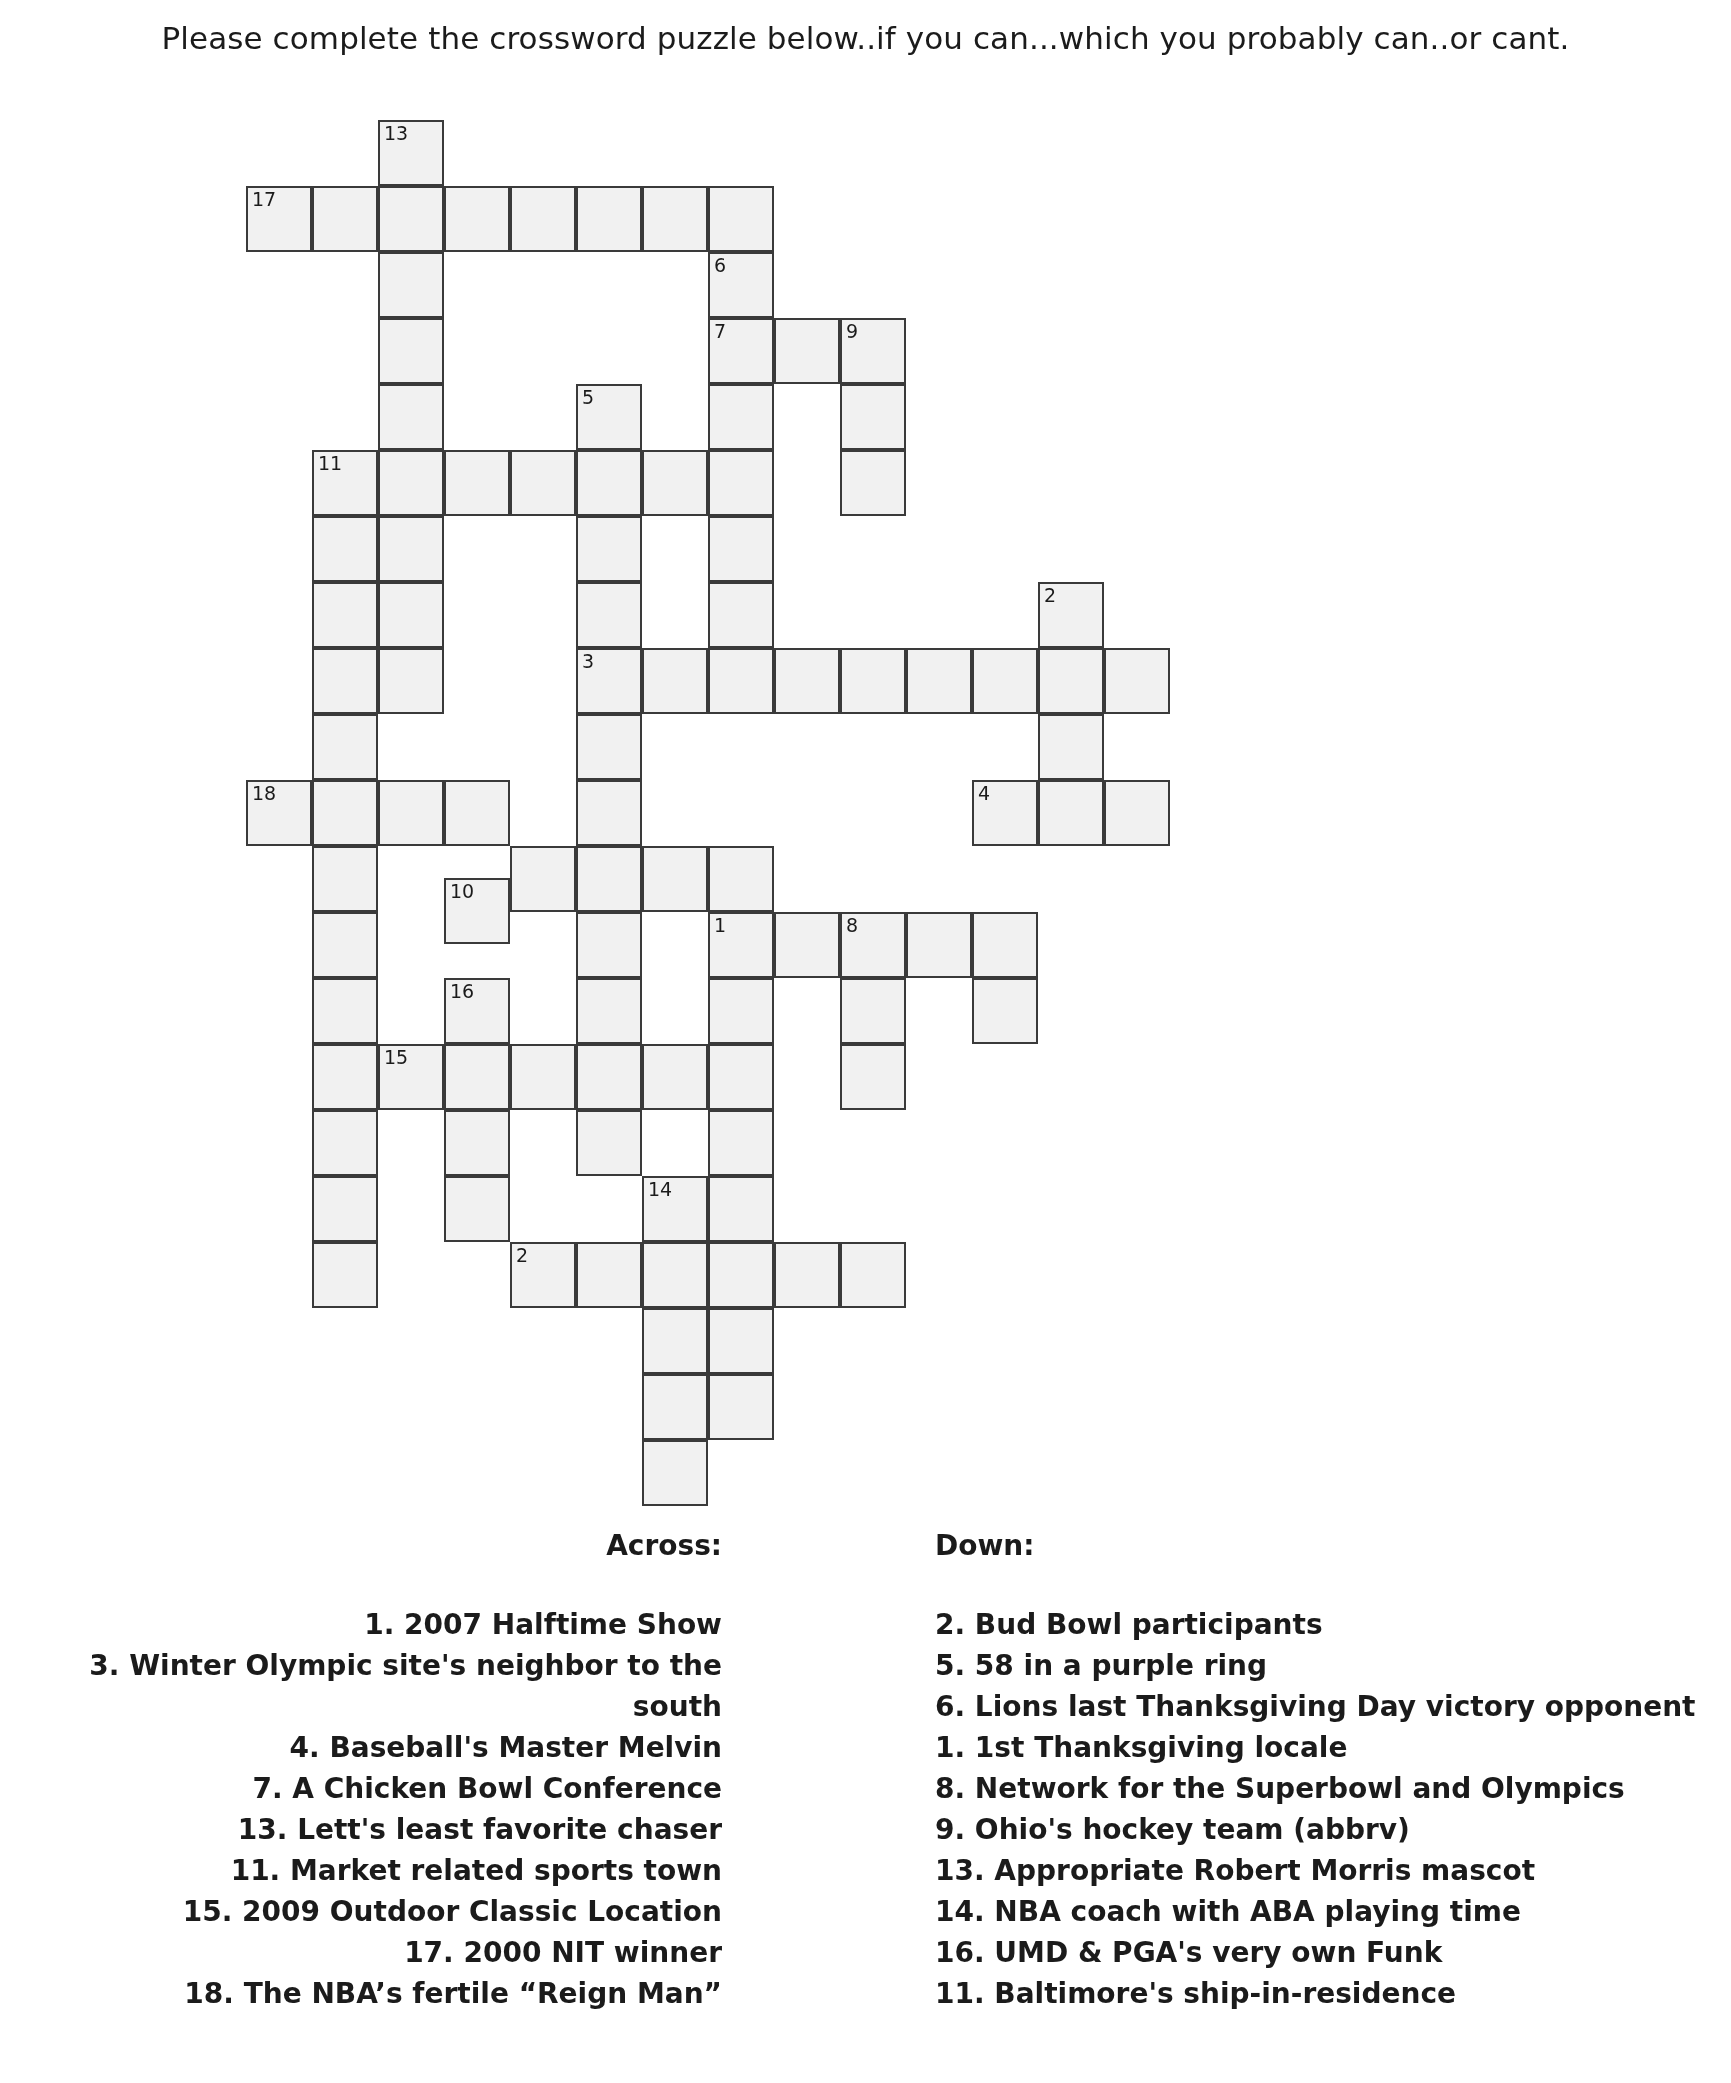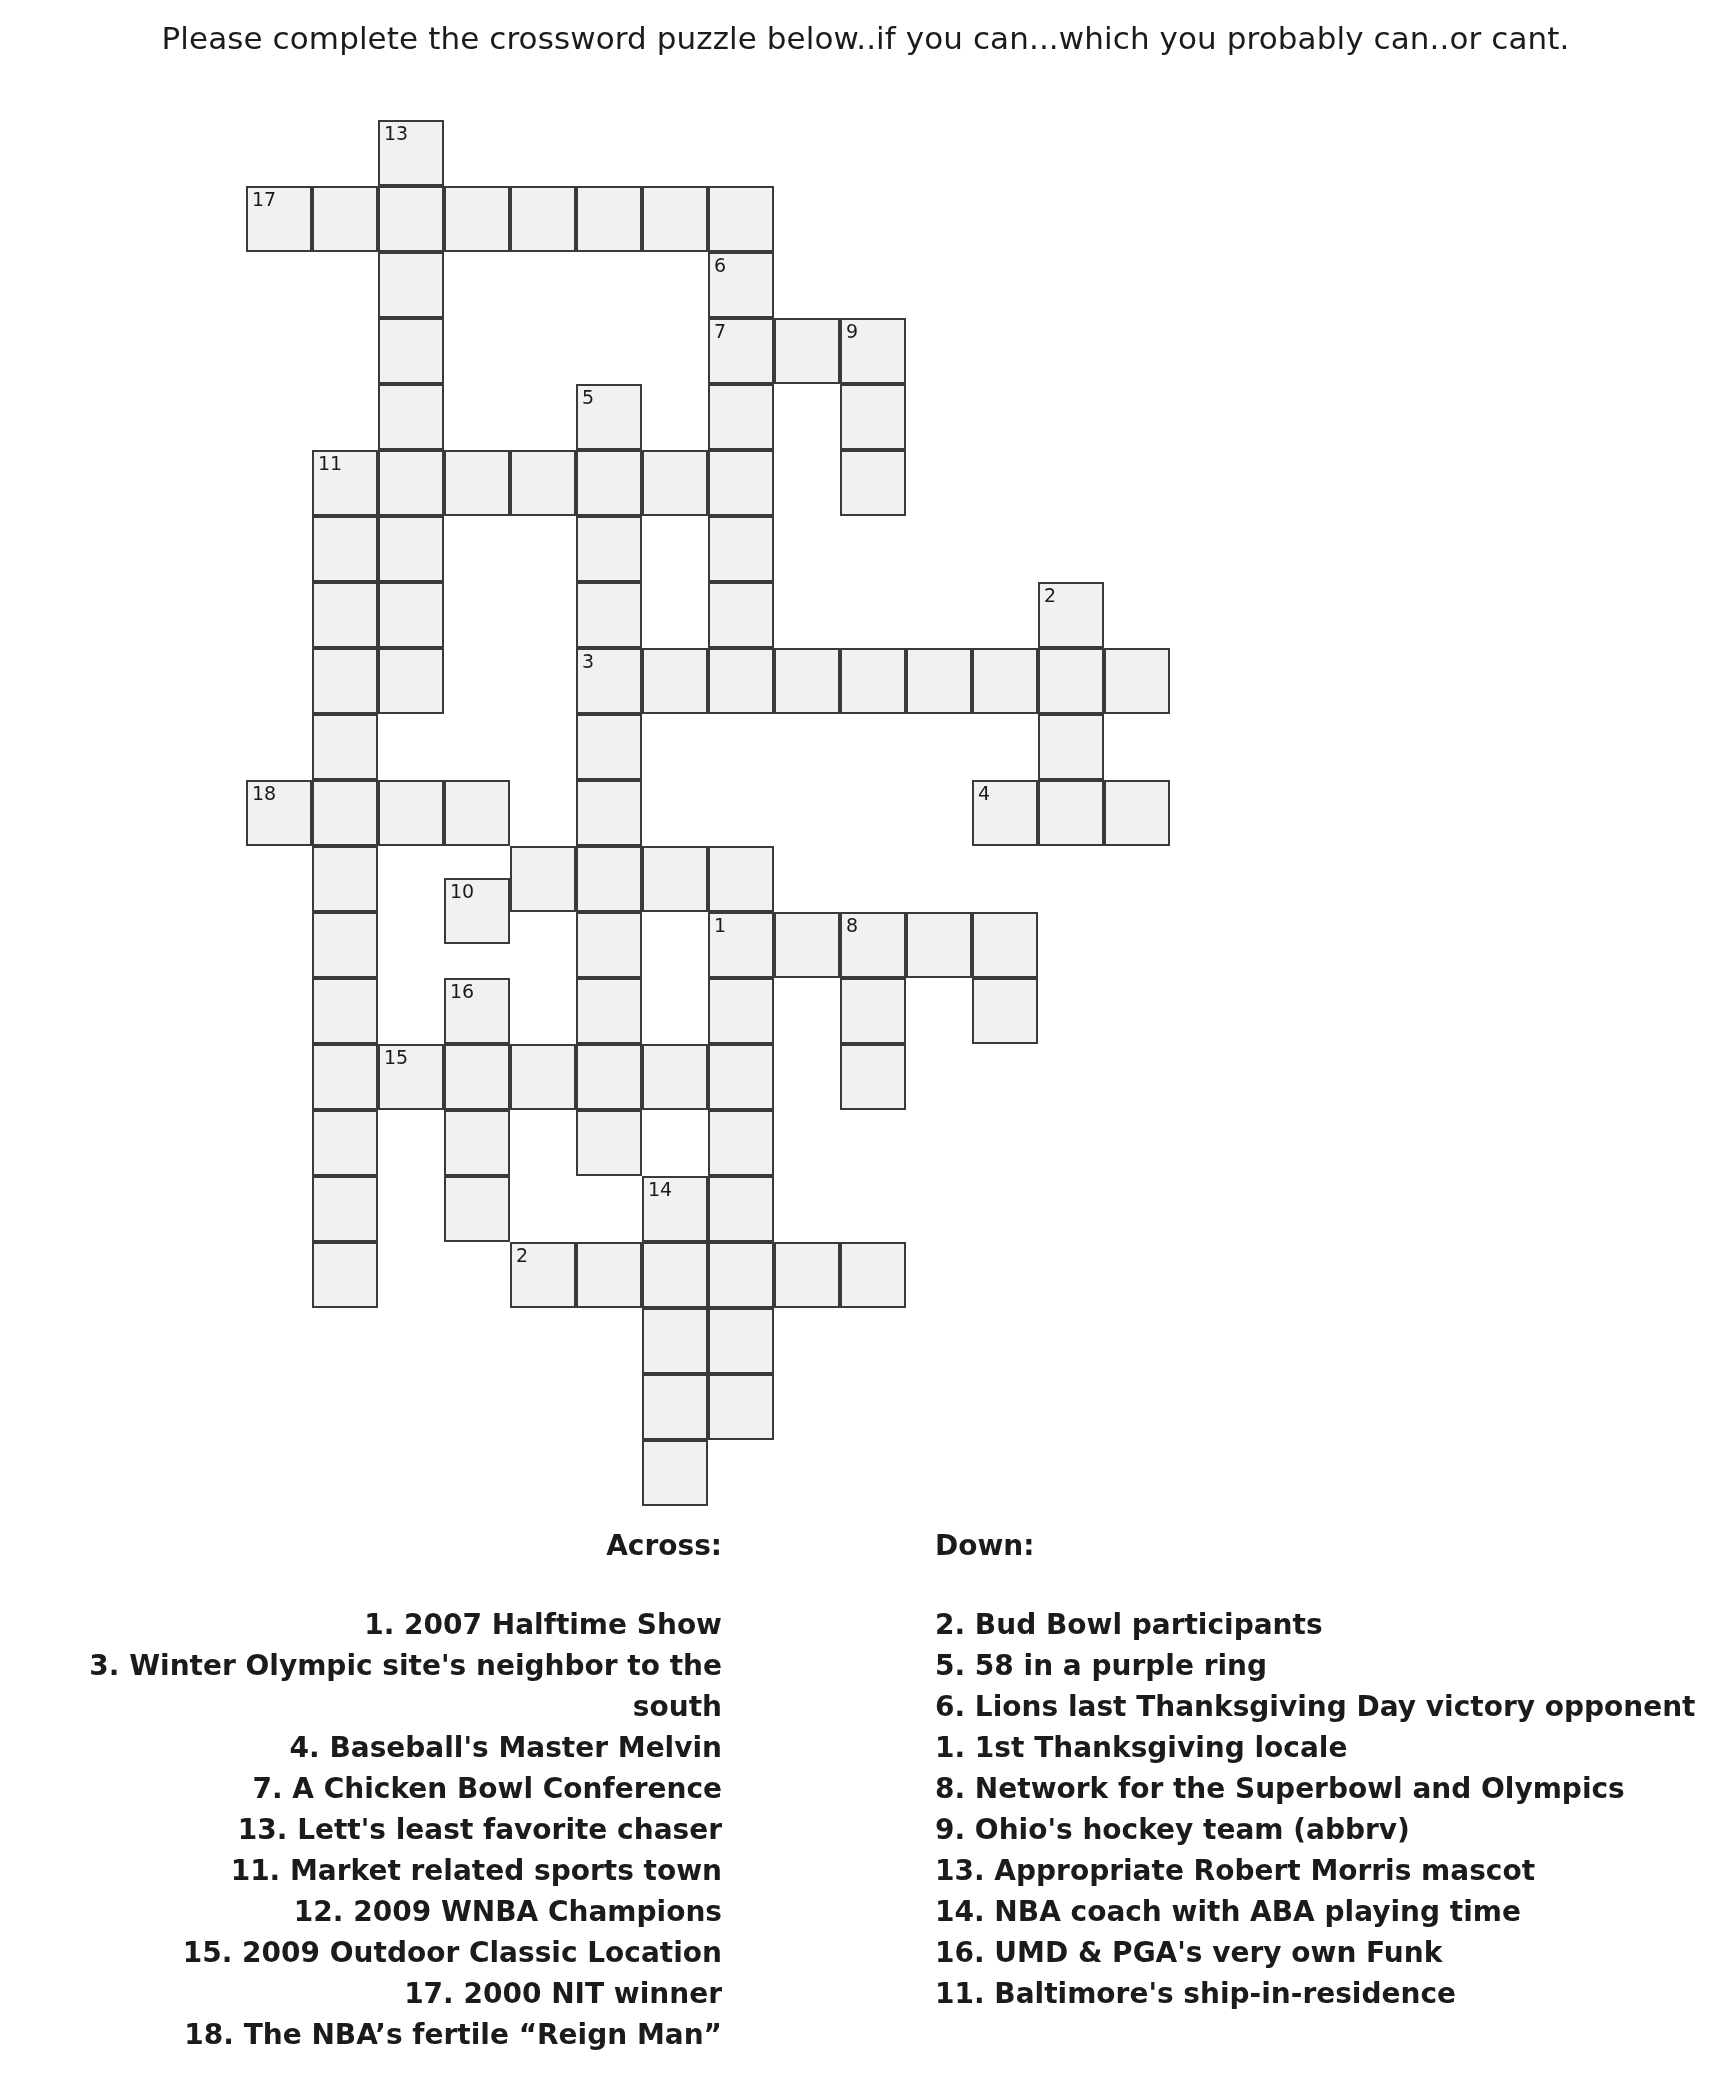--- a/index.html
+++ b/index.html
@@ -221,21 +221,20 @@
 <div id="clues">
   <div class="col across">
     <h3>Across:</h3>
     <div id="across-list">
         <p class="clue">1. 2007 Halftime Show</p>
         <p class="clue">3. Winter Olympic site's neighbor to the south</p>
         <p class="clue">4. Baseball's Master Melvin</p>
         <p class="clue">7. A Chicken Bowl Conference</p>
         <p class="clue">13. Lett's least favorite chaser</p>
         <p class="clue">11. Market related sports town</p>
-        <p class="clue">12. 2009 WNBA Champions</p>
         <p class="clue">15. 2009 Outdoor Classic Location</p>
         <p class="clue">17. 2000 NIT winner</p>
         <p class="clue">18. The NBA’s fertile “Reign Man”</p>
       </div>
   </div>
   <div class="col down">
     <h3>Down:</h3>
     <div id="down-list">
         <p class="clue">2. Bud Bowl participants</p>
         <p class="clue">5. 58 in a purple ring</p>

